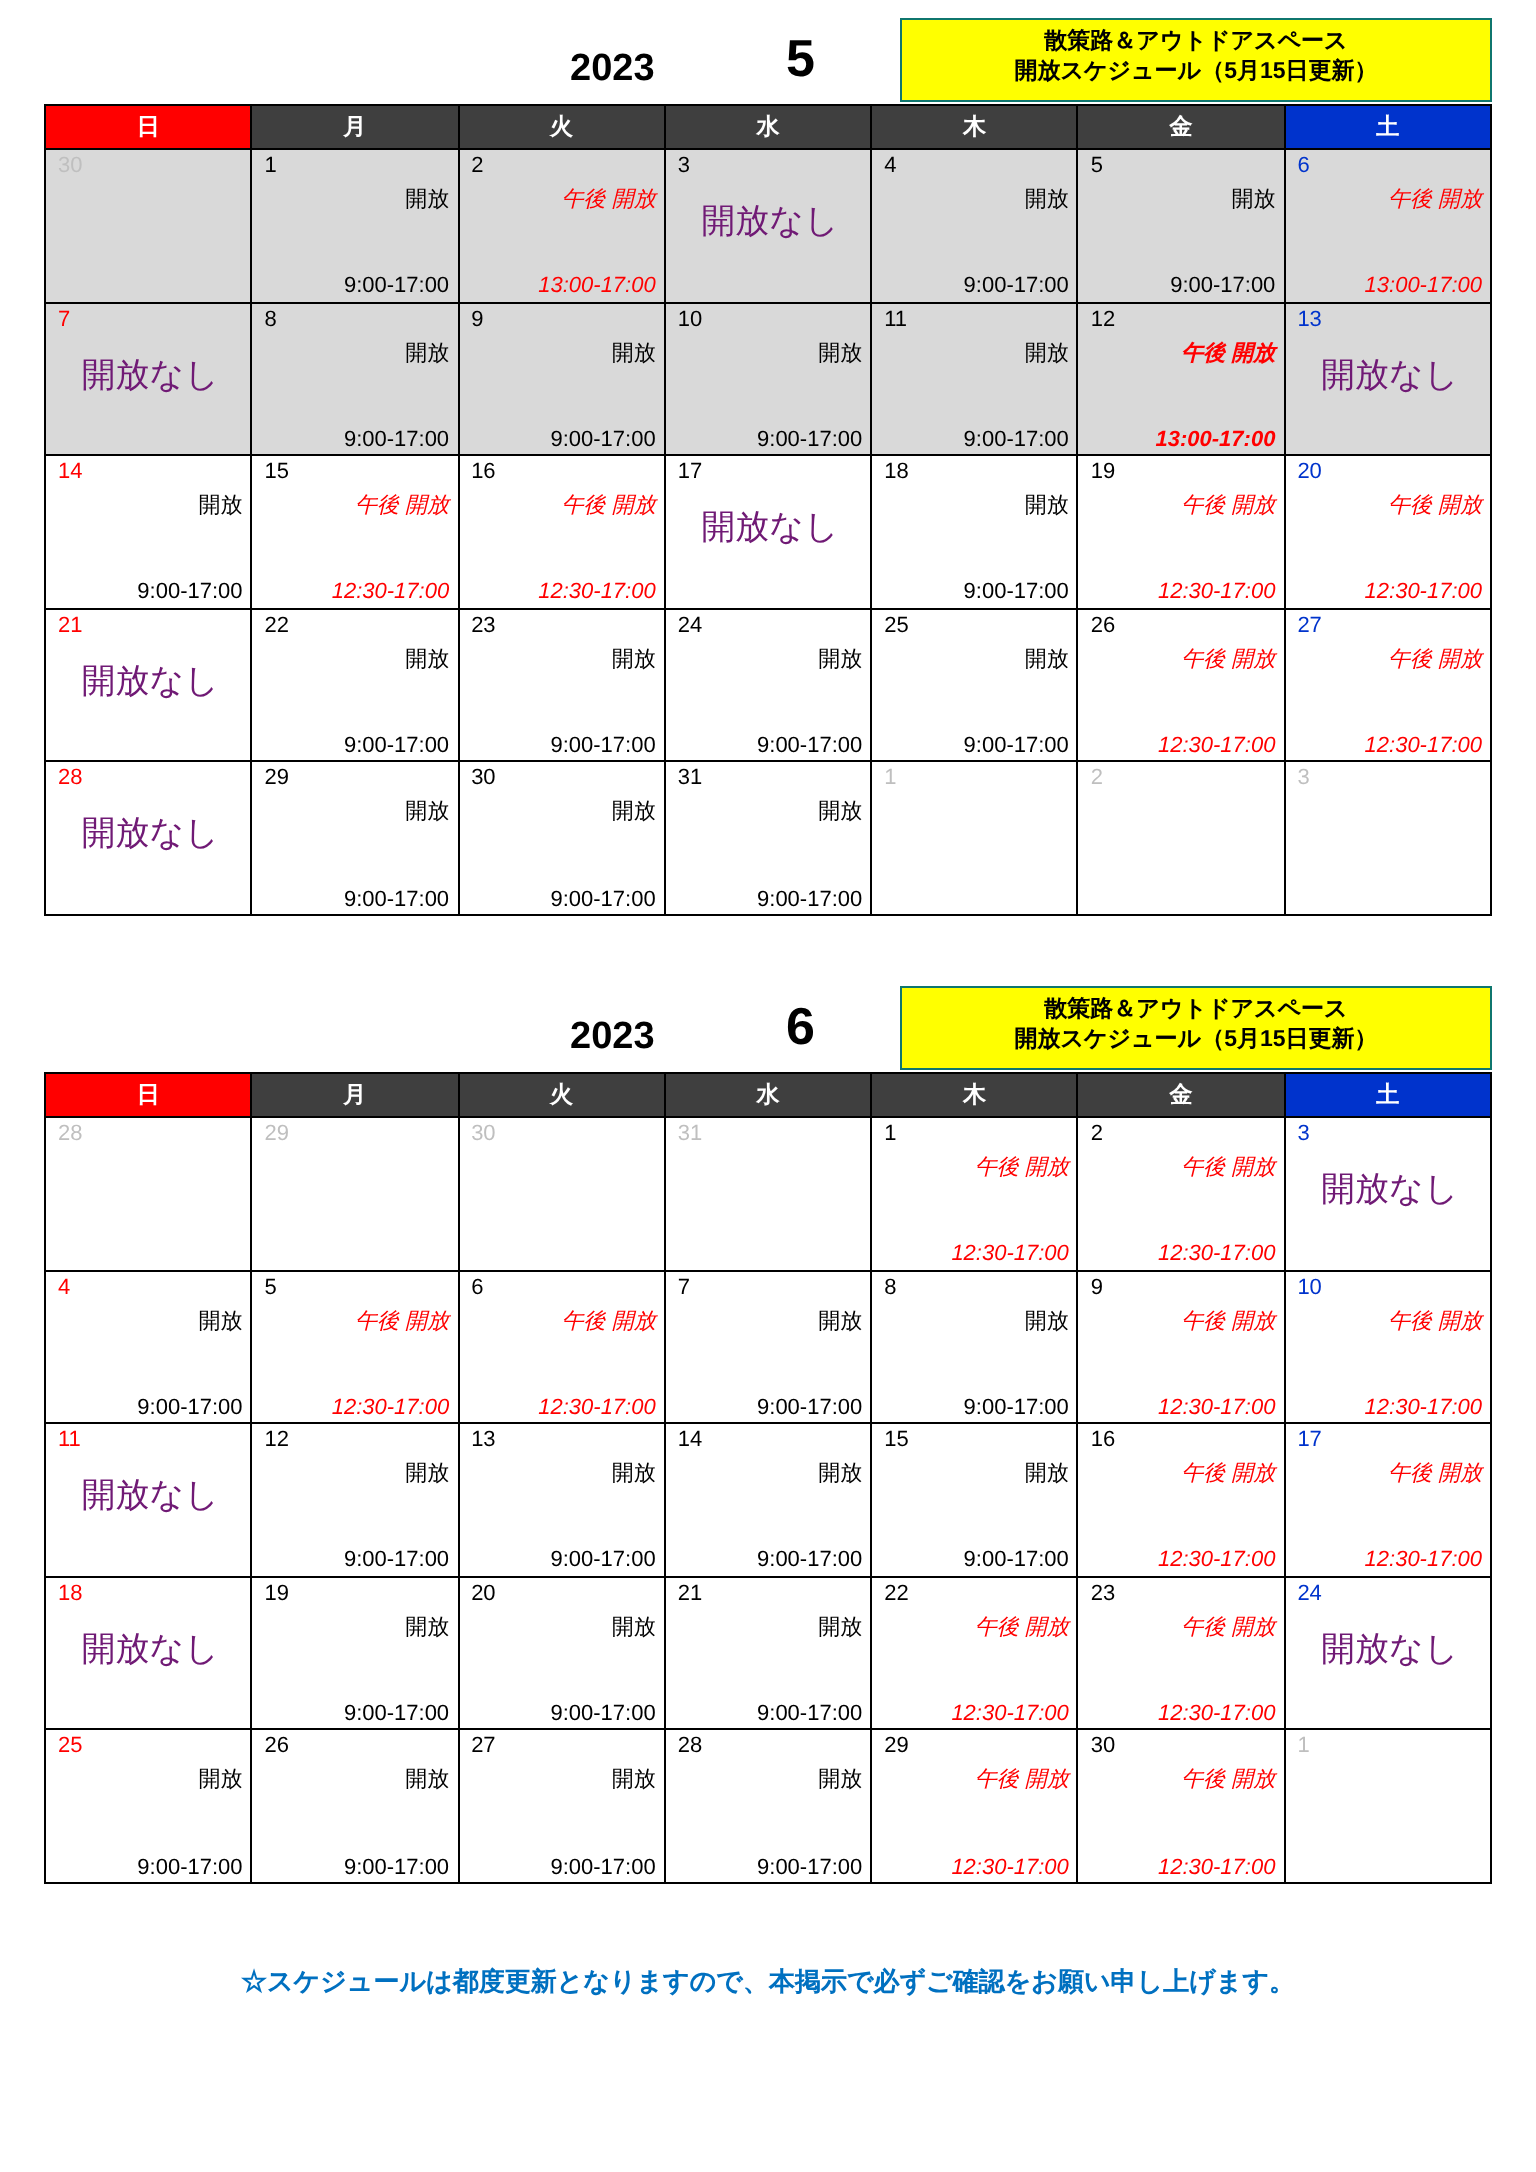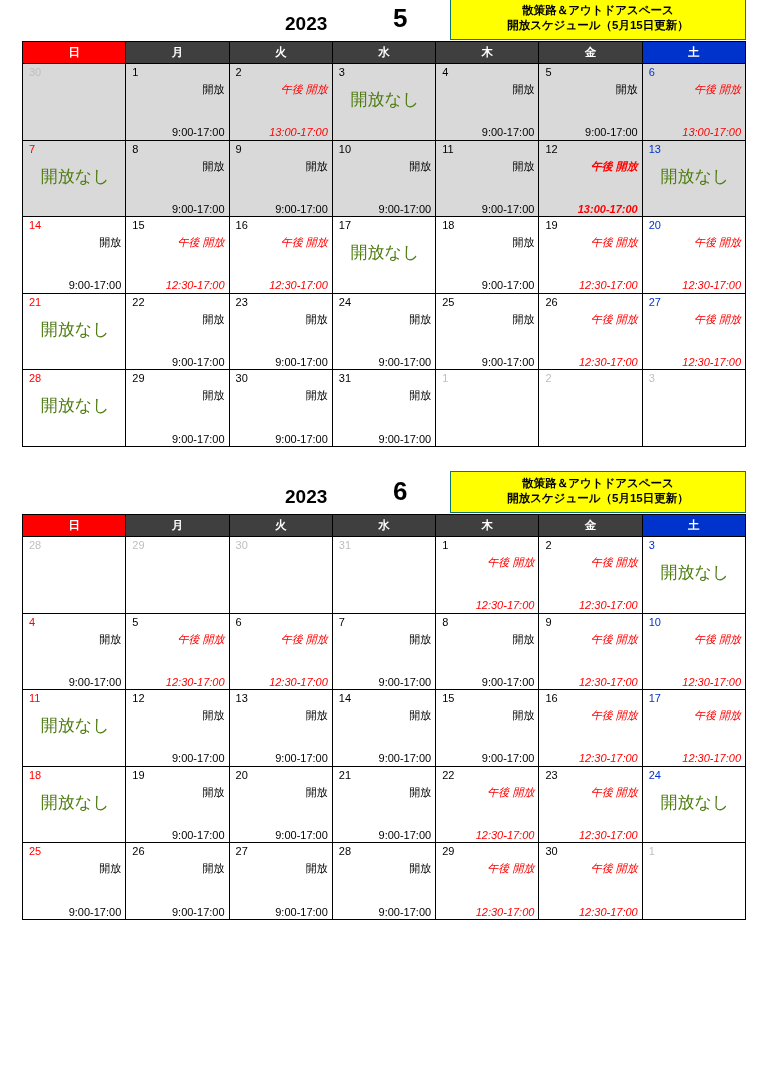--- a/index.html
+++ b/index.html
@@ -10,21 +10,21 @@
     background: #ffffff;
     font-family: "Liberation Sans", sans-serif;
     color: #000;
   }
   .page { padding: 0 22px; }
 
   
   .cal-header {
     display: flex;
     align-items: flex-end;
-    height: 41px;
+    height: 52px;
     position: relative;
   }
   .cal-header .year {
     font-size: 19px;
     font-weight: bold;
     position: absolute;
     left: 263px;
     bottom: 6px;
   }
   .cal-header .month {
@@ -85,21 +85,21 @@
     font-size: 11px;
     line-height: 1.3;
     margin-top: 4px;
   }
   .cell-body .l1 { white-space: nowrap; }
   .cell-body .l2 { white-space: nowrap; margin-top: 29px; }
   .red { color: #ff0000; font-style: italic; }
   .blk { color: #000000; }
   .closed {
     font-size: 17px;
-    color: #4d7c0f;
+    color: #701a75;
     text-align: center;
     margin-top: 10px;
     letter-spacing: 0px;
   }
   .bold { font-weight: bold; }
 
   .footnote {
     text-align: center;
     color: #0070c0;
     font-size: 13px;
@@ -600,13 +600,14 @@
               <div class="l2 red">12:30-17:00</div>
             </div>
           </td>
           <td>
             <div class="daynum other">1</div>
           </td>
         </tr>
       </tbody>
   </table>
 
+  <div class="footnote">☆スケジュールは都度更新となりますので、本掲示で必ずご確認をお願い申し上げます。</div>
 </div>
 
 </body></html>

